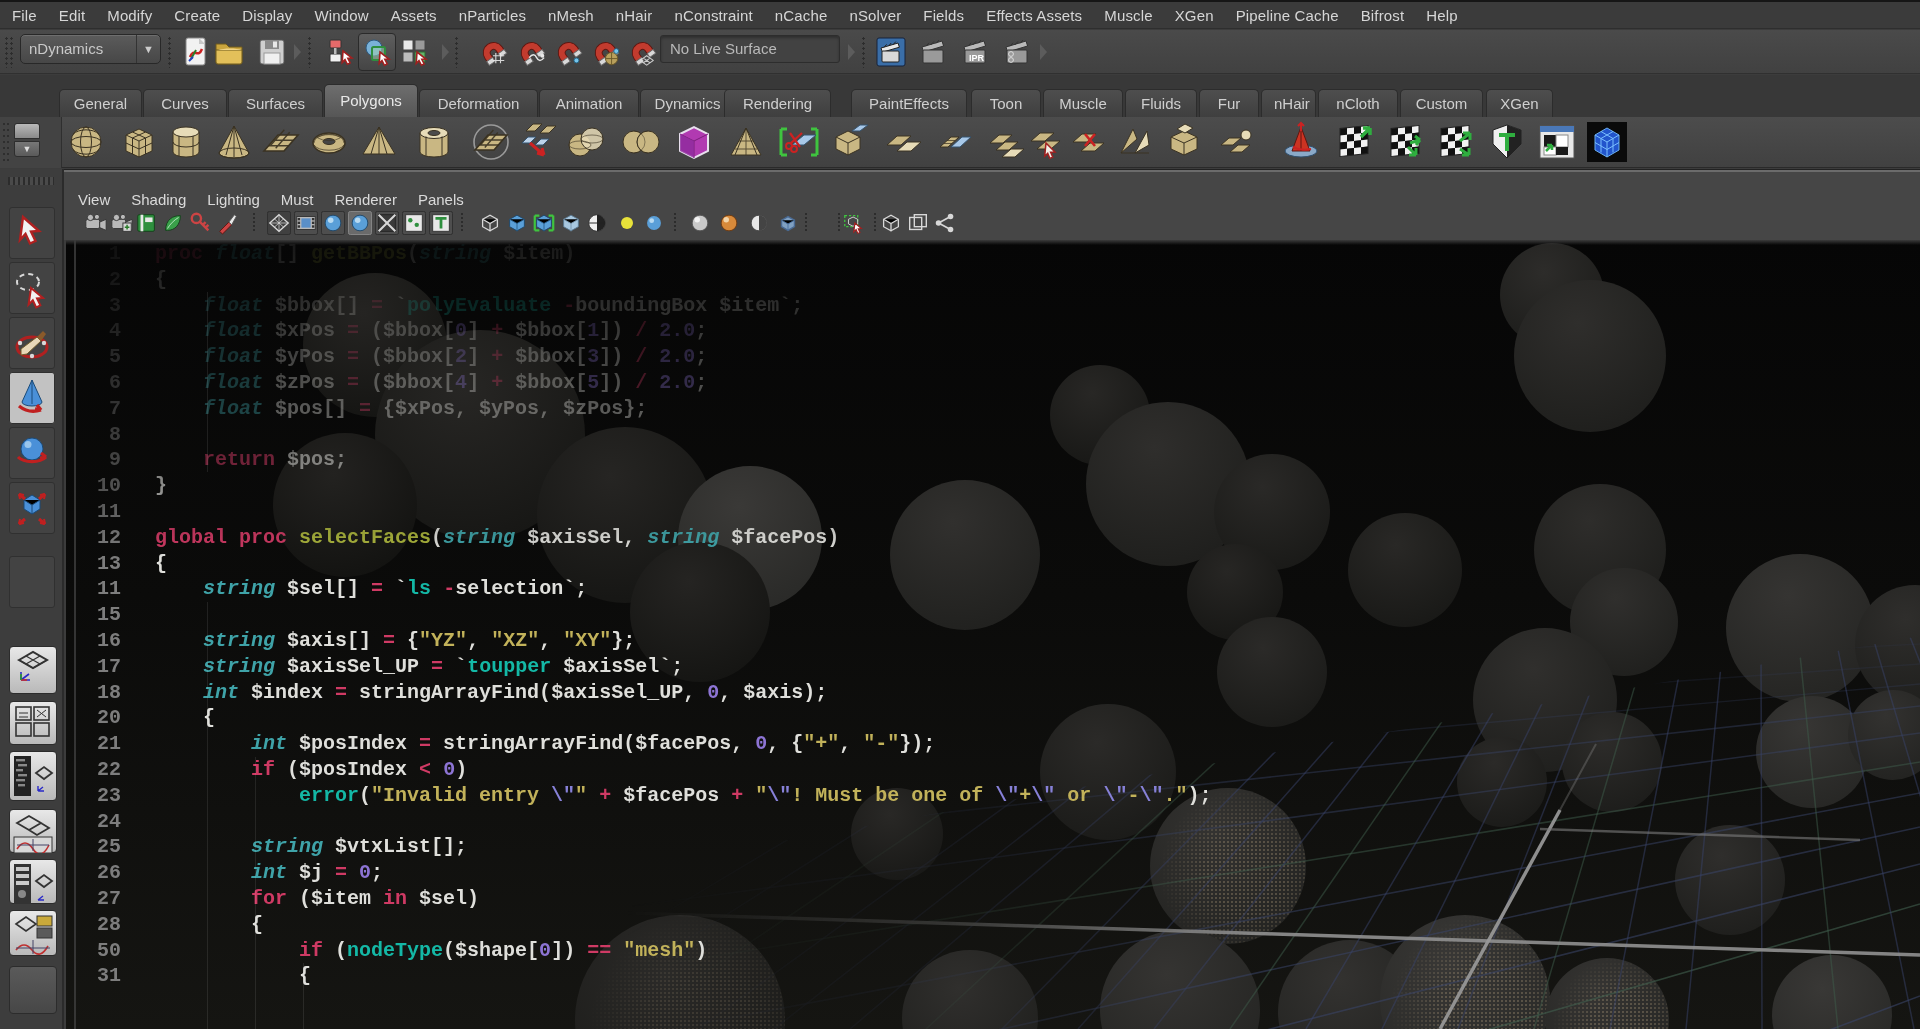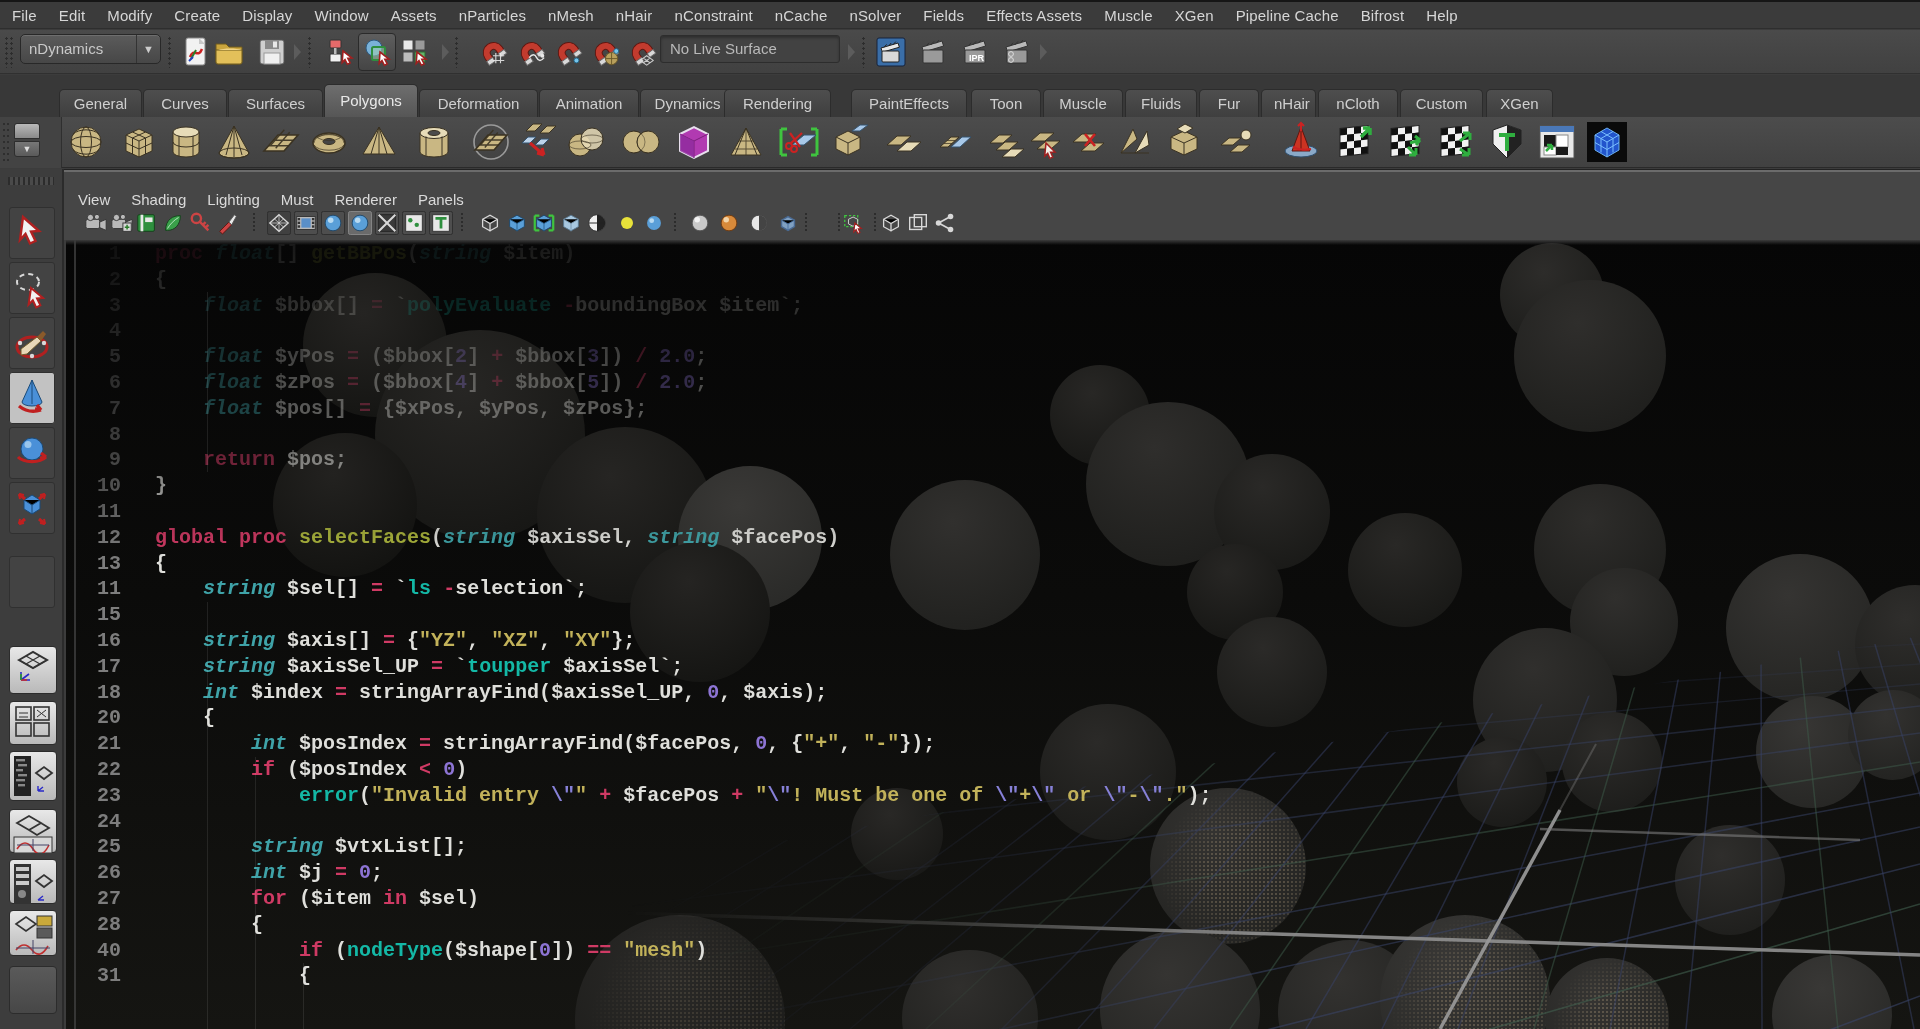--- a/index.html
+++ b/index.html
@@ -799,20 +799,21 @@
 <div class="cl">
         <span class="ln">2</span>
         <span class="ct"><span class="v">{</span></span>
       </div>
 <div class="cl">
         <span class="ln">3</span>
         <span class="ct">    <span class="t">float</span> <span class="v">$bbox[] </span><span class="k">=</span> <span class="v">`</span><span class="b">polyEvaluate</span> <span class="k">-</span><span class="v">boundingBox $item`;</span></span>
       </div>
 <div class="cl">
         <span class="ln">4</span>
+        <span class="ct">    <span class="t">float</span> <span class="v">$xPos </span><span class="k">=</span> <span class="v">($bbox[</span><span class="n">0</span><span class="v">]</span> <span class="k">+</span> <span class="v">$bbox[</span><span class="n">1</span><span class="v">])</span> <span class="k">/</span> <span class="n">2.0</span><span class="v">;</span></span>
       </div>
 <div class="cl">
         <span class="ln">5</span>
         <span class="ct">    <span class="t">float</span> <span class="v">$yPos </span><span class="k">=</span> <span class="v">($bbox[</span><span class="n">2</span><span class="v">]</span> <span class="k">+</span> <span class="v">$bbox[</span><span class="n">3</span><span class="v">])</span> <span class="k">/</span> <span class="n">2.0</span><span class="v">;</span></span>
       </div>
 <div class="cl">
         <span class="ln">6</span>
         <span class="ct">    <span class="t">float</span> <span class="v">$zPos </span><span class="k">=</span> <span class="v">($bbox[</span><span class="n">4</span><span class="v">]</span> <span class="k">+</span> <span class="v">$bbox[</span><span class="n">5</span><span class="v">])</span> <span class="k">/</span> <span class="n">2.0</span><span class="v">;</span></span>
       </div>
 <div class="cl">
@@ -893,21 +894,21 @@
       </div>
 <div class="cl">
         <span class="ln">27</span>
         <span class="ct">        <span class="k">for</span> <span class="v">($item</span> <span class="k">in</span> <span class="v">$sel)</span></span>
       </div>
 <div class="cl">
         <span class="ln">28</span>
         <span class="ct">        <span class="v">{</span></span>
       </div>
 <div class="cl">
-        <span class="ln">40</span>
+        <span class="ln">50</span>
         <span class="ct">            <span class="k">if</span> <span class="v">(</span><span class="b">nodeType</span><span class="v">($shape[</span><span class="n">0</span><span class="v">])</span> <span class="k">==</span> <span class="s">"mesh"</span><span class="v">)</span></span>
       </div>
 <div class="cl">
         <span class="ln">31</span>
         <span class="ct">            <span class="v">{</span></span>
       </div>
 </div>
 <div id="guides">
 <div class="ig" style="left:207px;top:292px;height:180px"></div>
 <div class="ig" style="left:207px;top:602px;height:427px"></div>

